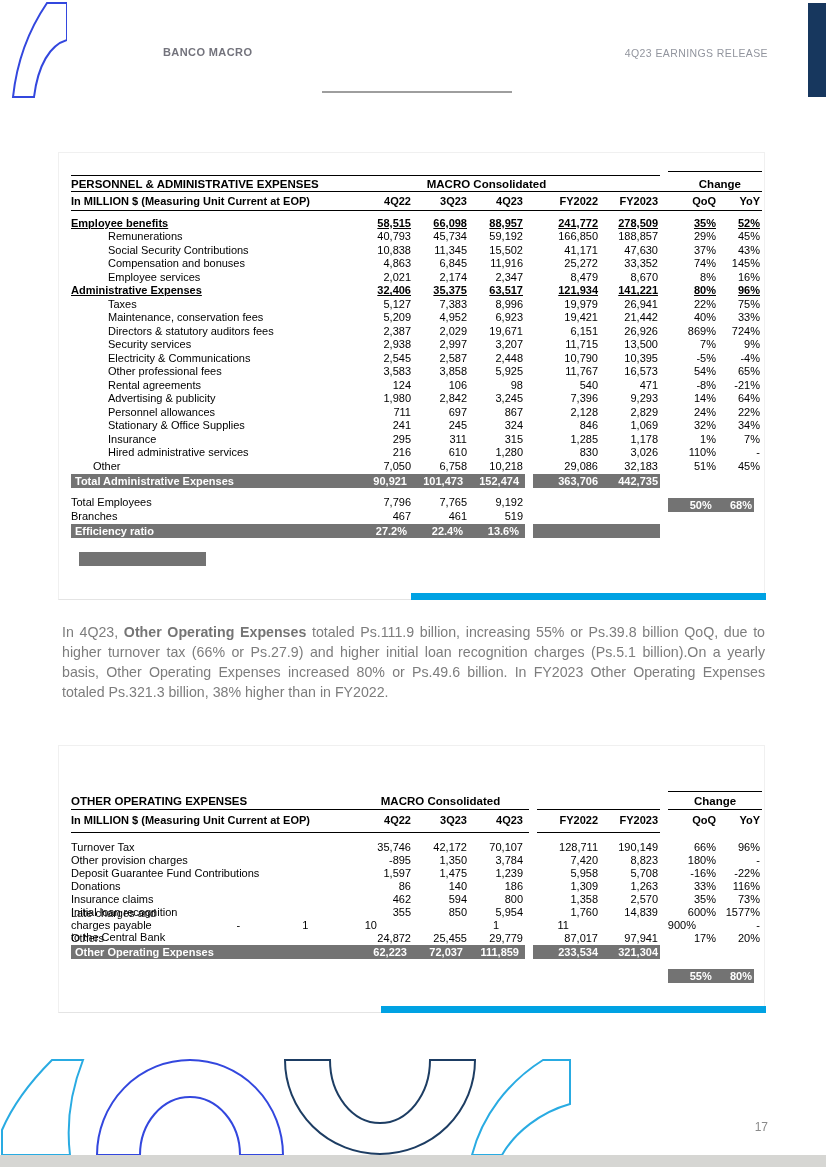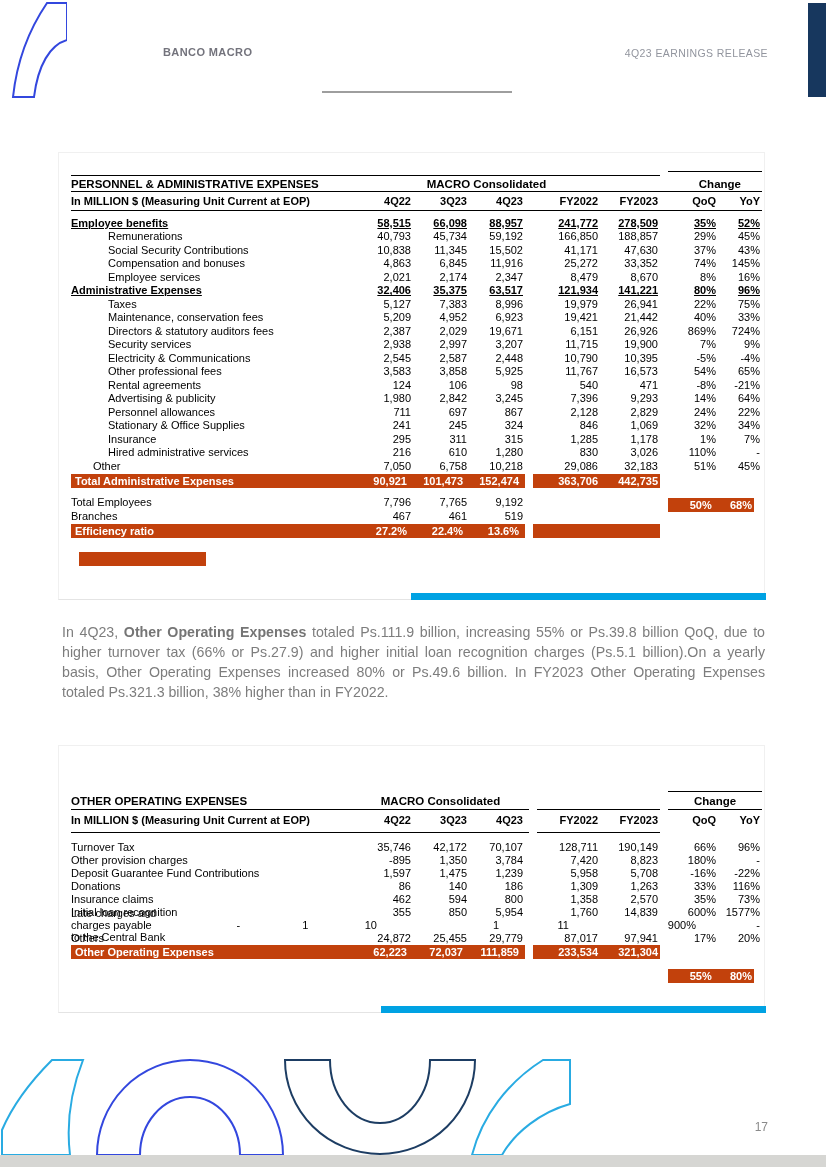--- a/index.html
+++ b/index.html
@@ -42,21 +42,21 @@
   .hdr { font-weight:bold; }
   
   .rows { position:absolute; left:12px; width:691px; }
   .row { display:flex; align-items:center; height:13.5px; }
   #panel2 .row { height:13px; }
   .row.tall { height:25px;gap:47px; }
   .row.bold .lblcell, .row.bold .v { font-weight:bold;text-decoration:underline; }
   .ind1 .lblcell { padding-left:37px; }
   .ind2 .lblcell { padding-left:22px; }
   .banner { display:flex; align-items:center; height:14px; margin:1px 0; }
-  .seg { display:flex; align-items:center; height:100%; background:#c2410c; color:#fff; font-weight:bold; }
+  .seg { display:flex; align-items:center; height:100%; background:#737373; color:#fff; font-weight:bold; }
   .seg .lblcell { padding-left:4px; width:281px; }
   .seg-a { width:454px; } .seg-b { width:127px; } .seg-c { width:86px;margin-top:48px; }
   
   .para { position:absolute; left:62px; top:622px; width:703px; font-size:14.2px;
           line-height:20px; color:#7d7d7d; text-align:justify; }
   .para b { color:#757575; }
   
   .footer-svg { position:absolute; left:0; top:1052px; }
   .pageno { position:absolute; left:738px; top:1120px; width:30px; text-align:right;
             font-size:12px; color:#8a8a8a; }
@@ -205,21 +205,21 @@
         <div class="v c6">869%</div>
         <div class="v c7">724%</div>
       </div>
       <div class="row ind1">
         <div class="lblcell">Security services</div>
         <div class="v c1">2,938</div>
         <div class="v c2">2,997</div>
         <div class="v c3">3,207</div>
         <div class="gp"></div>
         <div class="v c4">11,715</div>
-        <div class="v c5">19,900</div>
+        <div class="v c5">13,500</div>
         <div class="gp"></div>
         <div class="v c6">7%</div>
         <div class="v c7">9%</div>
       </div>
       <div class="row ind1">
         <div class="lblcell">Electricity &amp; Communications</div>
         <div class="v c1">2,545</div>
         <div class="v c2">2,587</div>
         <div class="v c3">2,448</div>
         <div class="gp"></div>

